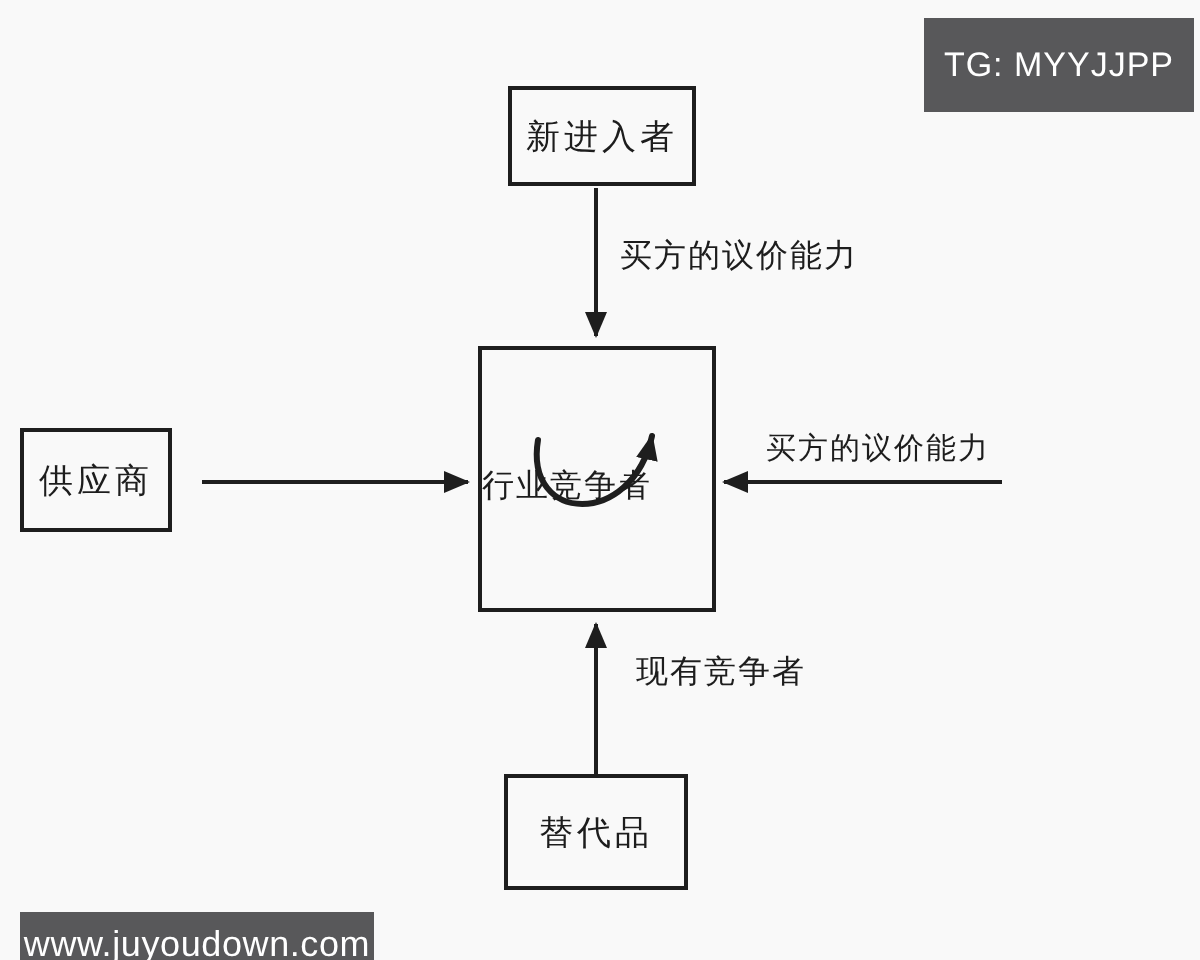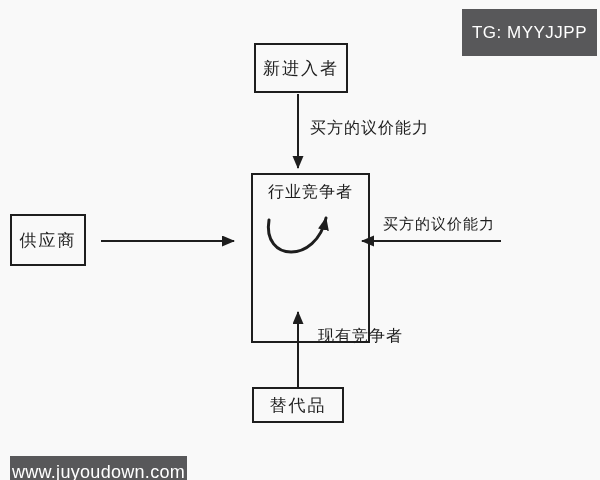--- a/index.html
+++ b/index.html
@@ -25,28 +25,27 @@
     display: flex;
     align-items: center;
     justify-content: center;
     font-size: 17px;
     letter-spacing: 2px;
     box-sizing: border-box;
   }
   .node-new-entrants  { left: 254px; top: 43px;  width: 94px;  height: 50px; }
   .node-suppliers     { left: 10px;  top: 214px; width: 76px;  height: 52px; }
   .node-buyers        { left: 501px; top: 217px; width: 90px;  height: 48px; }
-  .node-substitutes   { left: 252px; top: 387px; width: 92px;  height: 36px; }
+  .node-substitutes   { left: 252px; top: 387px; width: 92px;  height: 58px; }
   .node-center {
-    left: 239px; top: 173px; width: 119px; height: 170px;
-    flex-direction: column;
+    left: 239px; top: 173px; width: 119px; height: 133px;
+    flex-direction: row;
     justify-content: flex-start;
     font-size: 16px;
     letter-spacing: 1px;
-    margin-left: 12px;
   }
   .center-title { margin-top: 7px; }
   .center-caption {
     margin-top: auto;
     margin-bottom: 5px;
     text-align: center;
     line-height: 24px;
     font-size: 16px;
   }
   .edge-label {

